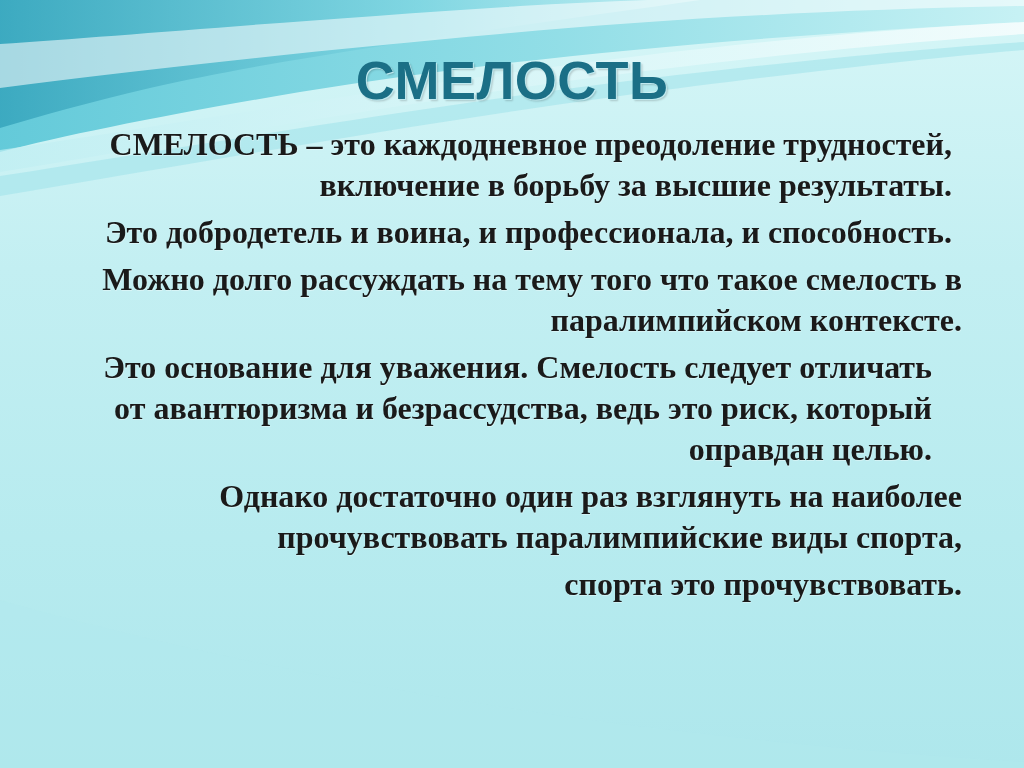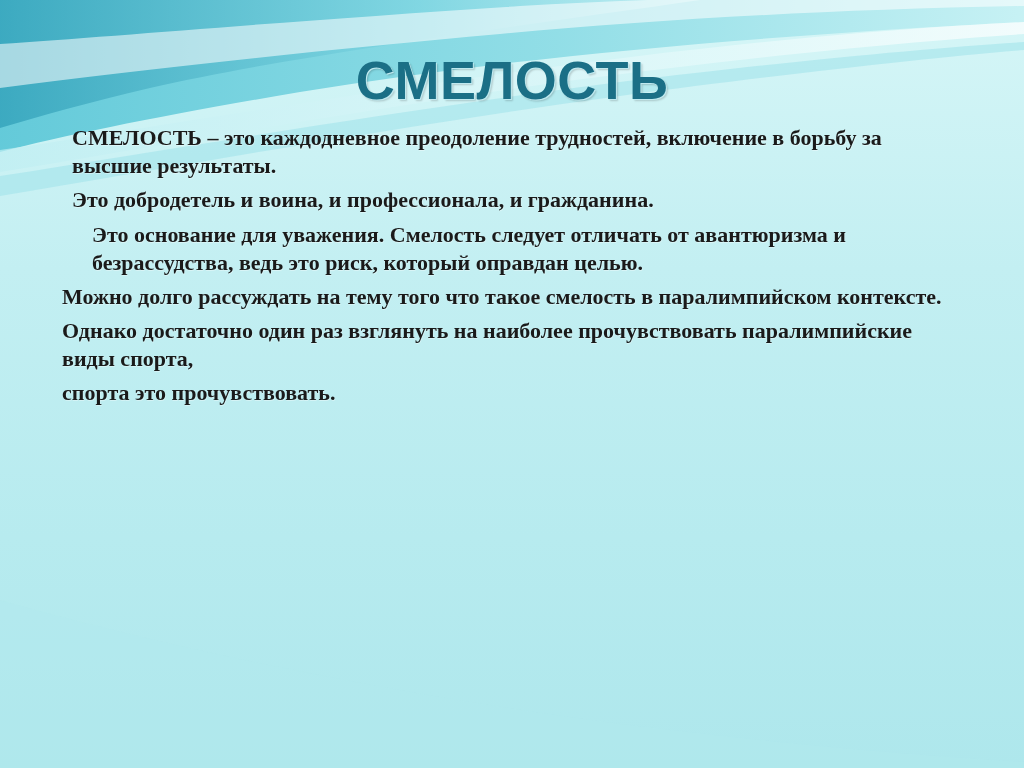--- a/index.html
+++ b/index.html
@@ -58,24 +58,24 @@
   .body-block {
     margin-top: 16px;
     width: 920px;
     text-align: center;
   }
 
   .para {
     color: #1a1a1a;
     font-family: "Liberation Serif", serif;
     font-weight: bold;
-    font-size: 22px;
+    font-size: 32px;
     line-height: 1.28;
     margin: 0 0 6px 0;
-    text-align: left;
+    text-align: right;
     text-shadow: 0.5px 0.5px 0 rgba(255,255,255,0.35);
   }
 
   .para.p1 { width: 880px; margin-left: auto; margin-right: auto; }
   .para.p2 { width: 860px; margin-left: auto; margin-right: auto; }
   .para.p3 { width: 880px; margin-left: auto; margin-right: auto; }
   .para.p4 { width: 840px; margin-left: auto; margin-right: auto; }
   .para.p5 { width: 900px; margin-left: auto; margin-right: auto; }
   .para.p6 { width: 900px; margin-left: auto; margin-right: auto; }
   .para.p7 { width: 900px; margin-left: auto; margin-right: auto; }
@@ -111,20 +111,20 @@
     <path d="M0,176 C180,148 400,110 620,82 C800,60 930,48 1024,42 L1024,50 C930,58 800,72 620,96 C400,126 180,166 0,196 Z" fill="#9fe2ea" opacity="0.55"></path>
 
     <path d="M0,768 L0,600 C140,640 360,690 620,724 C780,744 920,756 1024,762 L1024,768 Z" fill="#b2e9ee" opacity="0.45"></path>
   </svg>
 
   <div class="content">
     <div class="slide-title">СМЕЛОСТЬ</div>
 
     <div class="body-block">
       <p class="para p1">СМЕЛОСТЬ – это каждодневное преодоление трудностей, включение в борьбу за высшие результаты.</p>
-      <p class="para p3">Это добродетель и воина, и профессионала, и гражданина.</p>
+      <p class="para p3">Это добродетель и воина, и профессионала, и способность.</p>
+      <p class="para p5">Можно долго рассуждать на тему того что такое смелость в паралимпийском контексте.</p>
       <p class="para p4">Это основание для уважения. Смелость следует отличать от авантюризма и безрассудства, ведь это риск, который оправдан целью.</p>
-      <p class="para p5">Можно долго рассуждать на тему того что такое смелость в паралимпийском контексте.</p>
       <p class="para p6">Однако достаточно один раз взглянуть на наиболее прочувствовать паралимпийские виды спорта,</p>
       <p class="para p7">спорта это прочувствовать.</p>
     </div>
   </div>
 </div>
 
 </body></html>

